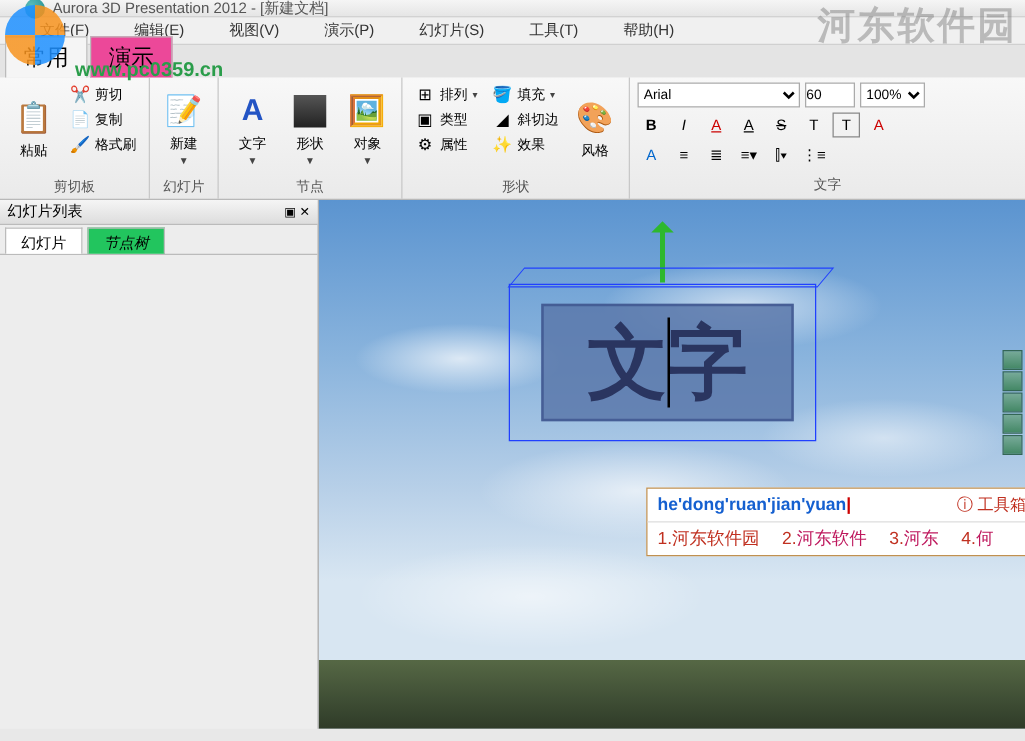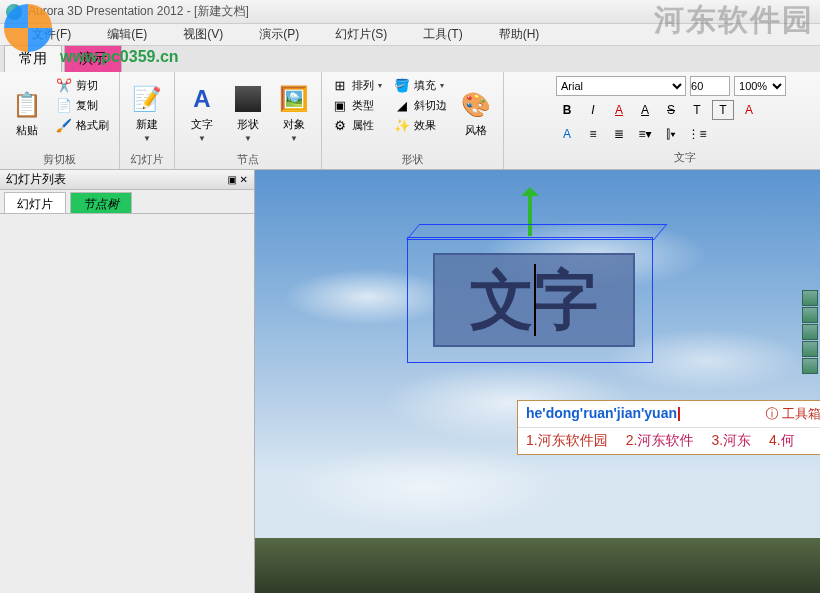--- a/index.html
+++ b/index.html
@@ -1,24 +1,24 @@
 <!DOCTYPE html>
 <html><head>
 <meta charset="utf-8">
 <style>
 * { margin: 0; padding: 0; box-sizing: border-box; font-family: "Microsoft YaHei", SimSun, Arial, sans-serif; }
 body { background: #e8e8e8; width: 820px; height: 593px; overflow: hidden; position: relative; }
 
-.titlebar { height: 24px; background: linear-gradient(#f5f5f5, #e5e5e5); border-bottom: 1px solid #ccc; display: flex; align-items: center; padding: 0 6px; font-size: 12px; color: #555; }
+.titlebar { height: 14px; background: linear-gradient(#f5f5f5, #e5e5e5); border-bottom: 1px solid #ccc; display: flex; align-items: center; padding: 0 20px; font-size: 12px; color: #555; }
 .titlebar .app-icon { width: 16px; height: 16px; border-radius: 50%; background: radial-gradient(circle at 30% 30%, #5bb, #288); margin-right: 6px; }
 
 .menubar { height: 22px; background: #f0f0f0; display: flex; align-items: center; padding: 0 4px; font-size: 12px; color: #333; border-bottom: 1px solid #d0d0d0; }
 .menubar span { padding: 0 8px; cursor: pointer; margin-left: 20px; }
 
-.tabs-row { height: 26px; background: #e4e4e4; display: flex; align-items: flex-end; padding-left: 4px; font-size: 14px; }
+.tabs-row { height: 26px; background: #e4e4e4; display: flex; align-items: flex-end; padding-left: 4px; font-size: 18px; }
 .tabs-row .tab { padding: 4px 14px; background: #f5f5f5; border: 1px solid #bbb; border-bottom: none; margin-right: 2px; cursor: pointer; }
 .tabs-row .tab.inactive { background: #ec4899; }
 
 .ribbon { height: 98px; background: linear-gradient(#f8f8f8, #eaeaea); border-bottom: 1px solid #b8b8b8; display: flex; }
 .ribbon-group { border-right: 1px solid #c8c8c8; padding: 4px 6px 2px 6px; display: flex; flex-direction: column; justify-content: space-between; }
 .ribbon-group-body { display: flex; gap: 4px; flex: 1; }
 .ribbon-group-label { text-align: center; font-size: 11px; color: #555; padding-top: 2px; }
 .big-btn { width: 42px; display: flex; flex-direction: column; align-items: center; justify-content: center; font-size: 11px; cursor: pointer; gap: 2px; }
 .big-btn .ico { width: 32px; height: 32px; display: flex; align-items: center; justify-content: center; font-size: 24px; }
 .small-btns { display: flex; flex-direction: column; gap: 2px; font-size: 11px; }
@@ -198,21 +198,21 @@
           </div>
       </div>
       <div class="big-btn">
         <div class="ico">🎨</div>
         <span>风格</span>
       </div>
     </div>
     <div class="ribbon-group-label">形状</div>
   </div>
 
-  <div class="ribbon-group text-formatting" style="border-right:none;margin-left:46px;">
+  <div class="ribbon-group text-formatting" style="border-right:none;">
     <div class="fmt-row">
       <select style="width:130px;"><option>Arial</option></select>
       <input style="width: 40px;" value="60">
       <select style="width:52px;"><option>100%</option></select>
     </div>
     <div class="fmt-row">
       <div class="fmt-btn">
           <b>B</b>
         </div>
       <div class="fmt-btn">

